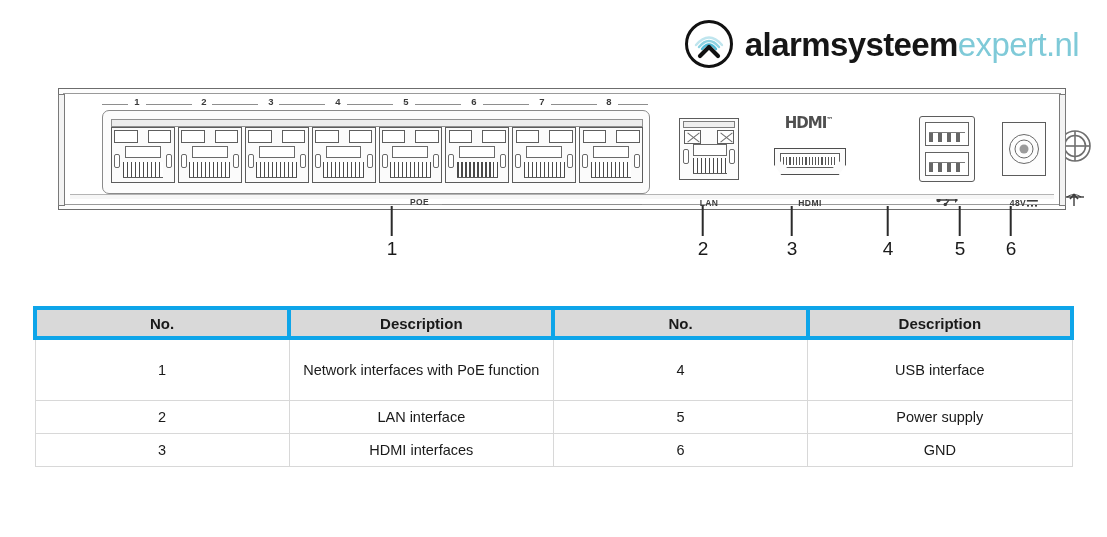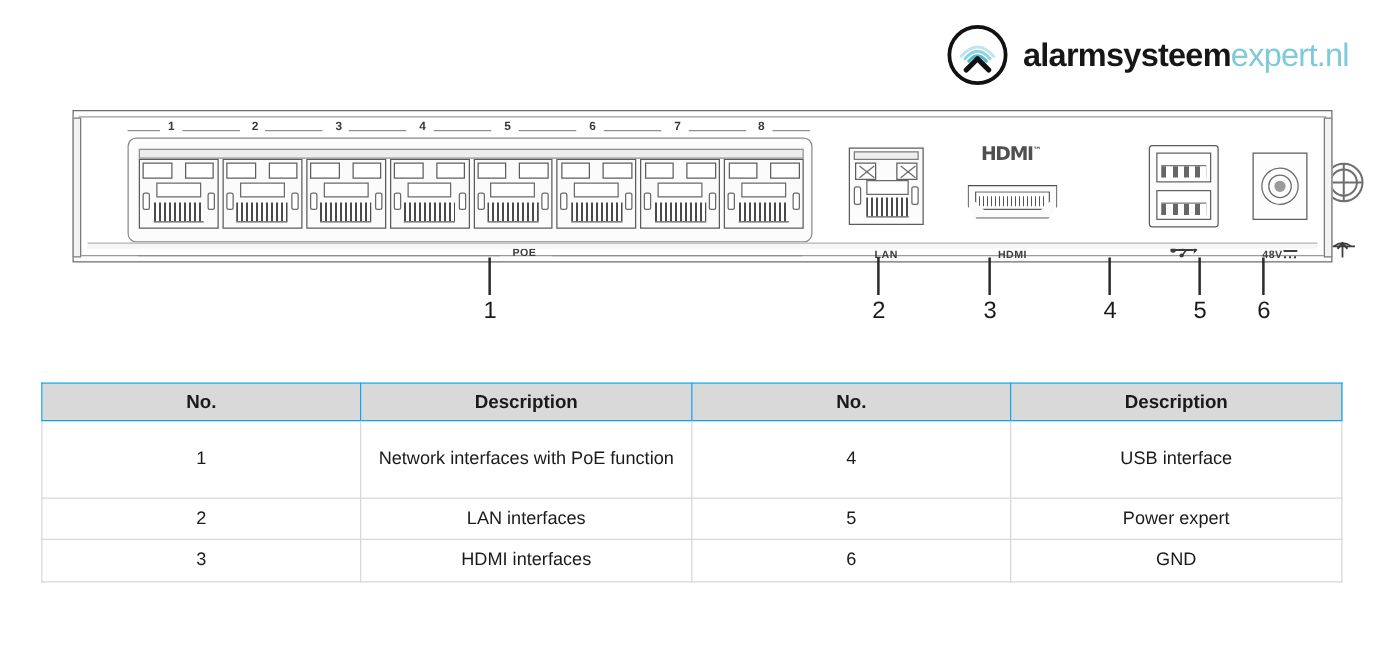--- a/index.html
+++ b/index.html
@@ -48,21 +48,21 @@
   .logo-mark {
     width: 48px; height: 48px;
     border-radius: 50%;
     border: 3.5px solid #111;
     position: relative;
     background: #fff;
     flex: 0 0 auto;
   }
   .logo-mark svg { position: absolute; left: 0; top: 0; }
   .logo-text {
-    font-size: 26px;
+    font-size: 33px;
     letter-spacing: -0.6px;
     white-space: nowrap;
     line-height: 1;
   }
   .logo-text .bold { font-weight: bold; color: #161616; }
   .logo-text .light { color: #7fcad8; font-weight: normal; }
 
   
   .device-wrap {
     position: absolute;
@@ -421,21 +421,21 @@
     left: 33px; top: 306px;
     width: 1041px;
     border-collapse: collapse;
     font-size: 14.5px;
   }
   .spec-table th {
     background: #d9d9d9;
     font-weight: bold;
     font-size: 15px;
     height: 30px;
-    border: 1px solid #0ea5e9;
+    border: 4px solid #0ea5e9;
     color: #1a1a1a;
     margin-left: 32px;
   }
   .spec-table td {
     border: 1px solid #d8d8d8;
     text-align: center;
     color: #1a1a1a;
     padding: 5px 4px;
     line-height: 1.55;
   }
@@ -671,23 +671,23 @@
   </thead>
   <tbody>
     <tr class="tall">
       <td>1</td>
       <td>Network interfaces with PoE function</td>
       <td>4</td>
       <td>USB interface</td>
     </tr>
     <tr class="short">
       <td>2</td>
-      <td>LAN interfaces</td>
+      <td>LAN interface</td>
       <td>5</td>
-      <td>Power expert</td>
+      <td>Power supply</td>
     </tr>
     <tr class="short">
       <td>3</td>
       <td>HDMI interfaces</td>
       <td>6</td>
       <td>GND</td>
     </tr>
   </tbody>
 </table>
 

